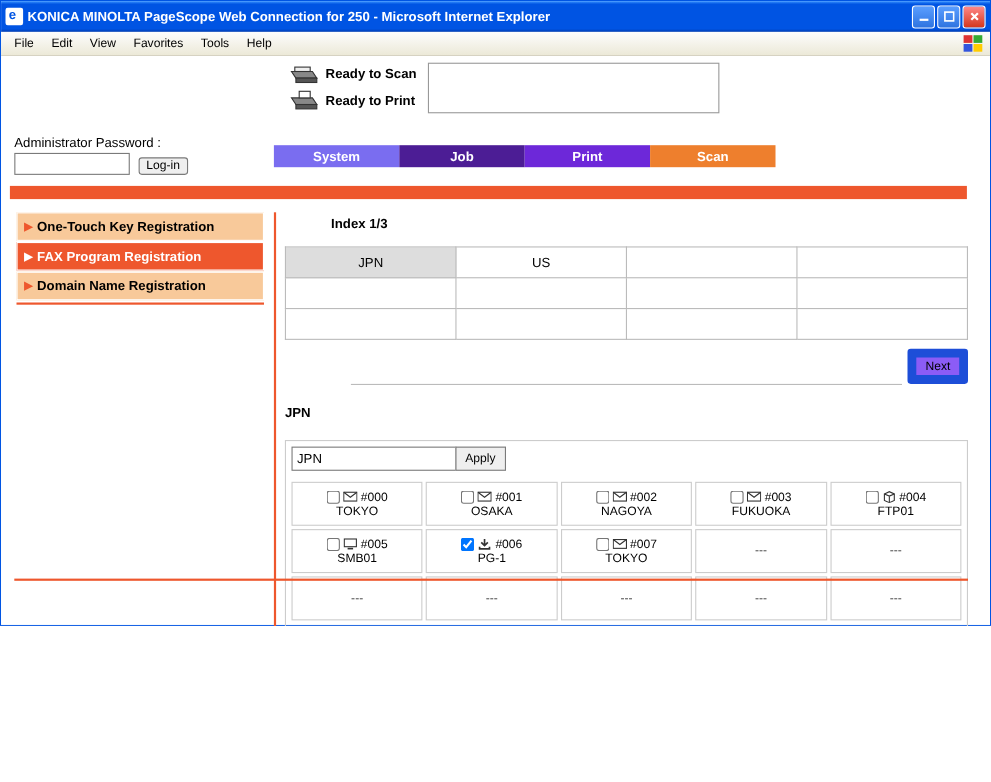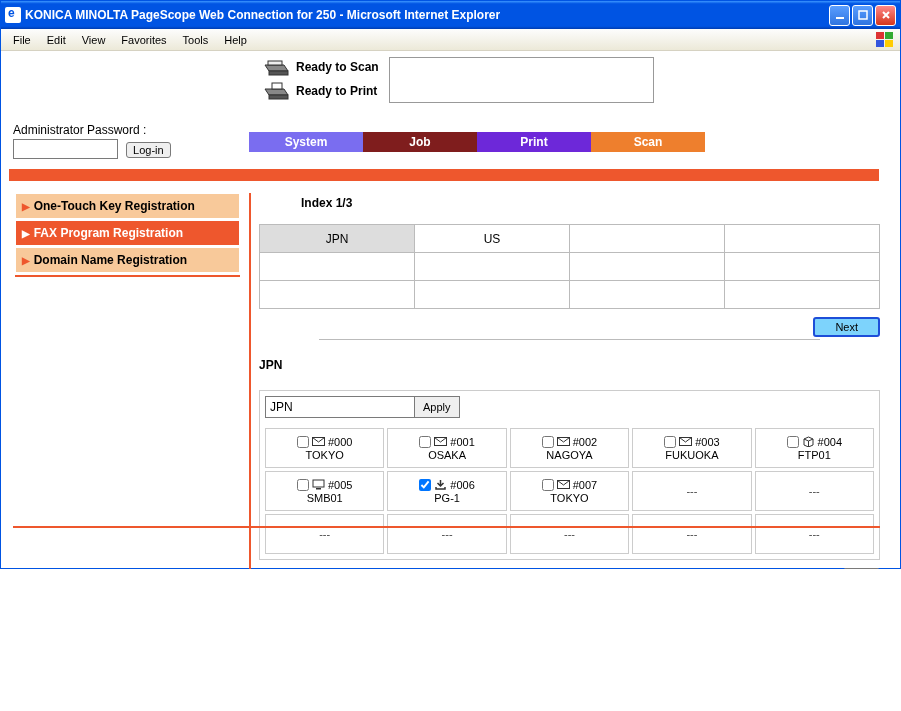--- a/index.html
+++ b/index.html
@@ -30,21 +30,21 @@
   .status-box { width: 265px; height: 46px; border: 1px solid #999; }
   
   .login-row { position: absolute; top: 122px; left: 12px; }
   .login-label { font-size: 12px; display: block; margin-bottom: 2px; }
   .login-input { width: 105px; height: 20px; border: 1px solid #7a7a7a; }
   .login-btn { margin-left: 5px; padding: 1px 6px; border: 1px solid #7a7a7a; background: #efefef; border-radius: 3px; font-size: 11px; cursor: pointer; }
   
   .tabrow { position: absolute; top: 131px; left: 248px; display: flex; }
   .tab { width: 114px; height: 20px; text-align: center; line-height: 20px; font-size: 12px; font-weight: bold; color: #fff; cursor: pointer; }
   .tab-system { background: #7a6df0; }
-  .tab-job { background: #7f1d1d; }
+  .tab-job { background: #4c1d95; }
   .tab-print { background: #6d28d9; }
   .tab-scan { background: #ee7f2d; }
   
   .orange-bar { position: absolute; top: 168px; left: 8px; right: 21px; height: 12px; background: #ee572d; }
   
   .sidebar { position: absolute; top: 192px; left: 14px; width: 225px; }
   .side-item { background: #f8c99a; border: 1px solid #fff; padding: 5px 6px; margin-bottom: 1px; font-size: 12px; font-weight: bold; cursor: pointer; display: flex; align-items: center; gap: 4px; }
   .side-item.active { background: #ee572d; color: #fff; }
   .side-arrow { color: #ee572d; font-size: 10px; }
   .side-item.active .side-arrow { color: #fff; }
@@ -52,21 +52,21 @@
   
   .vdivider { position: absolute; top: 192px; left: 248px; width: 2px; height: 478px; background: #ee572d; }
   
   .main { position: absolute; top: 195px; left: 258px; right: 20px; }
   .section-title { font-size: 12px; font-weight: bold; margin-bottom: 14px; padding-left: 42px; }
   
   .index-table { border: 1px solid #bbb; border-collapse: collapse; width: 100%; }
   .index-table td { border: 1px solid #bbb; height: 28px; text-align: center; font-size: 12px; width: 25%; cursor: pointer; }
   .index-table td.sel { background: #ddd; }
   
-  .next-btn { float: right; margin-top: 8px; padding: 2px 20px; border: 2px solid #1d4ed8; border-radius: 3px; background: #7dd3fc; font-size: 11px; cursor: pointer; }
+  .next-btn { float: right; margin-top: 8px; padding: 2px 8px; border: 8px solid #1d4ed8; border-radius: 3px; background: #8b5cf6; font-size: 11px; cursor: pointer; }
   
   .underline-sep { clear: both; margin: 30px 60px 18px; height: 1px; background: #bbb; }
   
   .group-label { font-size: 12px; font-weight: bold; margin-bottom: 18px; }
   
   .dest-box { border: 1px solid #ccc; padding: 5px; }
   .apply-row { display: flex; gap: 0; margin-bottom: 10px; }
   .apply-input { width: 150px; height: 22px; border: 1px solid #7a7a7a; padding: 0 4px; font-size: 12px; }
   .apply-btn { padding: 1px 8px; border: 1px solid #7a7a7a; background: #efefef; font-size: 11px; cursor: pointer; margin-left: -1px; }
   

